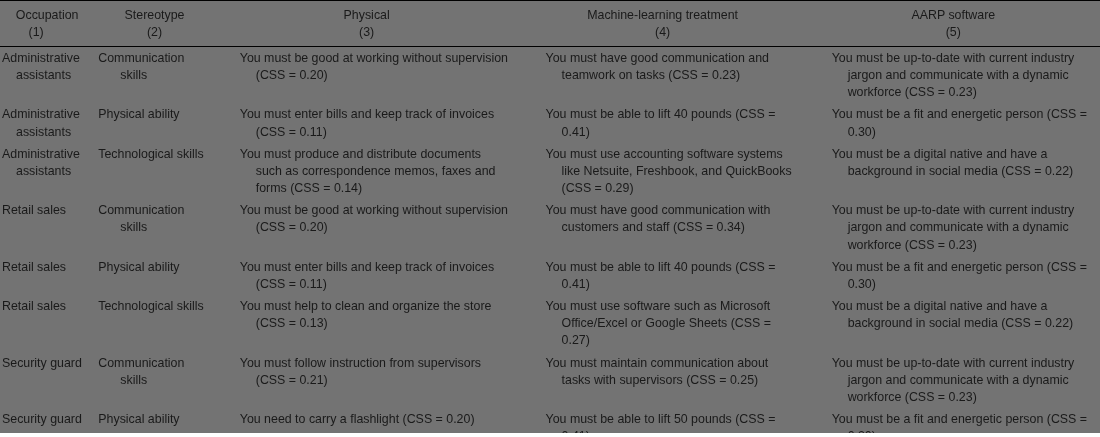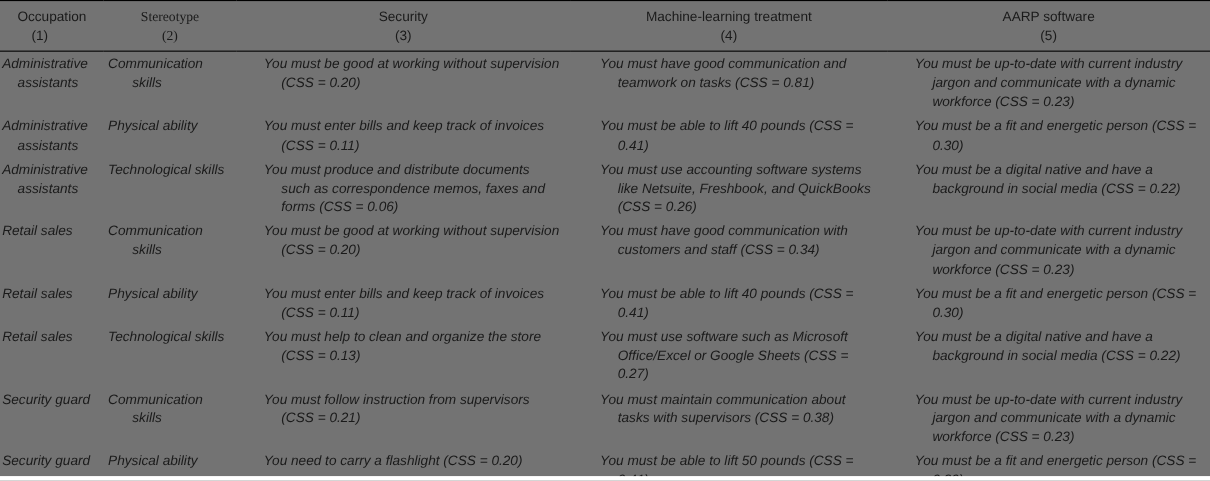--- a/index.html
+++ b/index.html
@@ -64,36 +64,35 @@
 
   
   .cell {
     padding-left: 2px;
     padding-right: 6px;
     text-indent: 0;
   }
   .cell .para {
     padding-left: 16px;
     text-indent: -16px;
-    font-style: italic;
   }
   
   td.col-occupation .cell { padding-left: 2px; padding-right: 4px; }
   td.col-occupation .para { padding-left: 14px; text-indent: -14px; }
   td.col-stereotype .cell { padding-left: 4px; padding-right: 4px; }
   td.col-stereotype .para { padding-left: 22px; text-indent: -22px; }
 
   td.col-control .cell  { padding-left: 25px; padding-right: 10px; }
   td.col-ml .cell       { padding-left: 27px; padding-right: 12px; }
   td.col-aarp .cell     { padding-left: 25px; padding-right: 8px; }
 
   
   th.h-occupation { text-align: left; padding-left: 2px; }
   th.h-occupation .hdr-num { text-align: center; padding-right: 22px; }
-  th.h-stereotype { text-align: center; padding-right: 6px; font-family: Liberation Serif, serif; }
+  th.h-stereotype { text-align: center; padding-right: 6px; }
   th.h-control    { text-align: center; padding-left: 10px; }
   th.h-ml         { text-align: center; padding-left: 4px; }
   th.h-aarp       { text-align: center; padding-left: 4px; }
 </style>
 </head>
 <body>
 
 <div id="table-root">
   <table class="data-table">
     <colgroup>
@@ -114,21 +113,21 @@
       <tr class="header-row">
         <th class="h-occupation">
           <span class="hdr-label">Occupation</span>
           <span class="hdr-num">(1)</span>
         </th>
         <th class="h-stereotype">
           <span class="hdr-label">Stereotype</span>
           <span class="hdr-num">(2)</span>
         </th>
         <th class="h-control">
-          <span class="hdr-label">Security</span>
+          <span class="hdr-label">Physical</span>
           <span class="hdr-num">(3)</span>
         </th>
         <th class="h-ml">
           <span class="hdr-label">Machine-learning treatment</span>
           <span class="hdr-num">(4)</span>
         </th>
         <th class="h-aarp">
           <span class="hdr-label">AARP software</span>
           <span class="hdr-num">(5)</span>
         </th>
@@ -146,21 +145,21 @@
               <div class="para">Communication skills</div>
             </div>
           </td>
           <td class="col-control">
             <div class="cell">
               <div class="para">You must be good at working without supervision (CSS = 0.20)</div>
             </div>
           </td>
           <td class="col-ml">
             <div class="cell">
-              <div class="para">You must have good communication and teamwork on tasks (CSS = 0.81)</div>
+              <div class="para">You must have good communication and teamwork on tasks (CSS = 0.23)</div>
             </div>
           </td>
           <td class="col-aarp">
             <div class="cell">
               <div class="para">You must be up-to-date with current industry jargon and communicate with a dynamic workforce (CSS = 0.23)</div>
             </div>
           </td>
         </tr>
         <tr class="body-row">
           <td class="col-occupation">
@@ -195,26 +194,26 @@
               <div class="para">Administrative assistants</div>
             </div>
           </td>
           <td class="col-stereotype">
             <div class="cell">
               <div class="para">Technological skills</div>
             </div>
           </td>
           <td class="col-control">
             <div class="cell">
-              <div class="para">You must produce and distribute documents such as correspondence memos, faxes and forms (CSS = 0.06)</div>
-            </div>
-          </td>
-          <td class="col-ml">
-            <div class="cell">
-              <div class="para">You must use accounting software systems like Netsuite, Freshbook, and QuickBooks (CSS = 0.26)</div>
+              <div class="para">You must produce and distribute documents such as correspondence memos, faxes and forms (CSS = 0.14)</div>
+            </div>
+          </td>
+          <td class="col-ml">
+            <div class="cell">
+              <div class="para">You must use accounting software systems like Netsuite, Freshbook, and QuickBooks (CSS = 0.29)</div>
             </div>
           </td>
           <td class="col-aarp">
             <div class="cell">
               <div class="para">You must be a digital native and have a background in social media (CSS = 0.22)</div>
             </div>
           </td>
         </tr>
         <tr class="body-row">
           <td class="col-occupation">
@@ -308,21 +307,21 @@
               <div class="para">Communication skills</div>
             </div>
           </td>
           <td class="col-control">
             <div class="cell">
               <div class="para">You must follow instruction from supervisors (CSS = 0.21)</div>
             </div>
           </td>
           <td class="col-ml">
             <div class="cell">
-              <div class="para">You must maintain communication about tasks with supervisors (CSS = 0.38)</div>
+              <div class="para">You must maintain communication about tasks with supervisors (CSS = 0.25)</div>
             </div>
           </td>
           <td class="col-aarp">
             <div class="cell">
               <div class="para">You must be up-to-date with current industry jargon and communicate with a dynamic workforce (CSS = 0.23)</div>
             </div>
           </td>
         </tr>
         <tr class="body-row">
           <td class="col-occupation">

